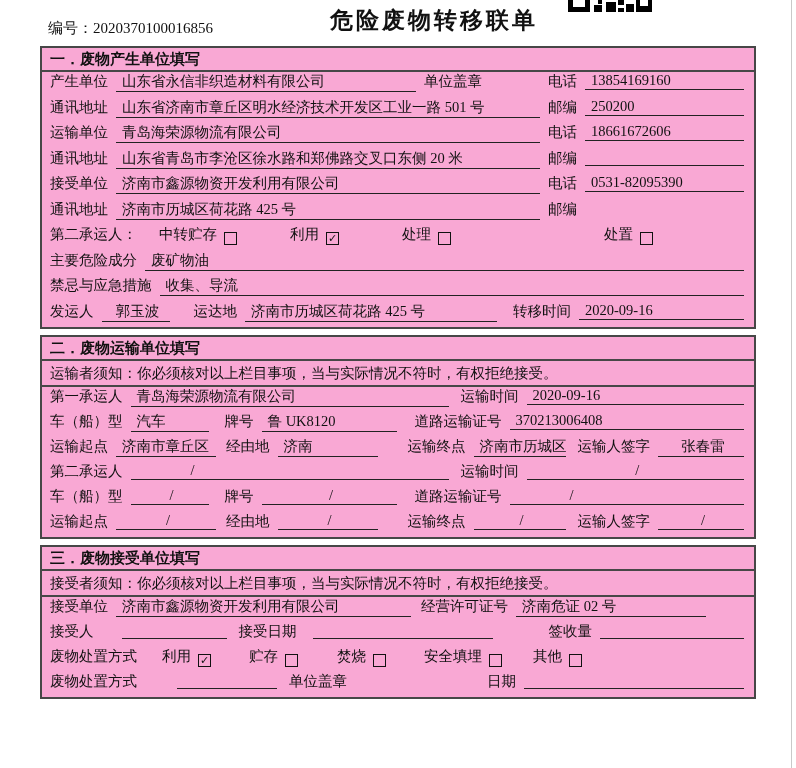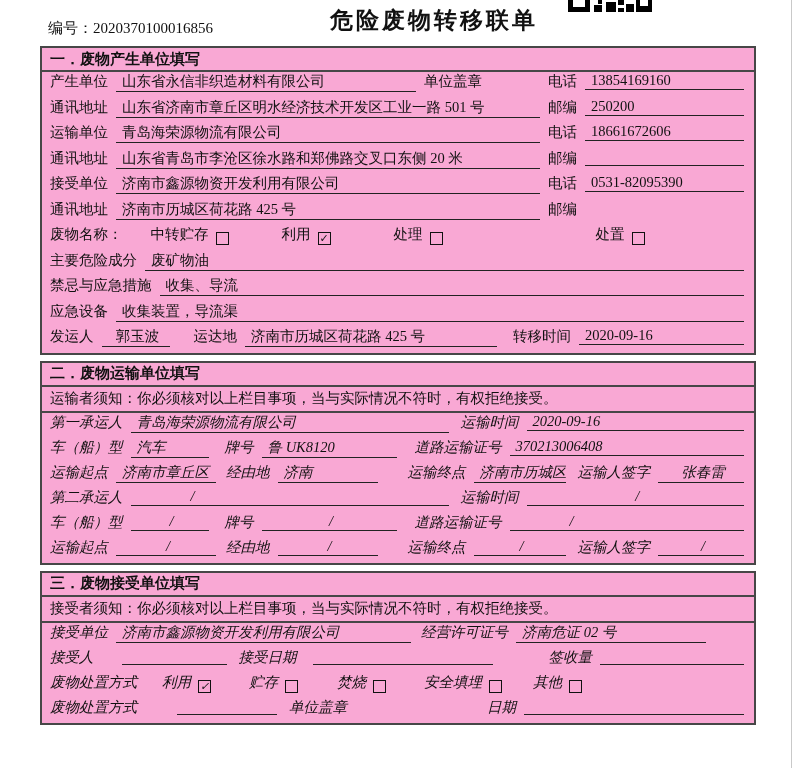--- a/index.html
+++ b/index.html
@@ -13,21 +13,21 @@
   .doc-title{position:absolute;left:330px;top:5px;font-size:23px;font-weight:700;letter-spacing:3px;white-space:nowrap;}
   .qr-frag{position:absolute;left:568px;top:0;}
   .box{margin-left:40px;width:716px;border:2px solid #474747;box-sizing:border-box;background:#f9a8d4;}
   .box2{margin-top:6px;}
   .sec-h{height:24px;display:flex;align-items:center;padding:0 8px;border-bottom:2px solid #474747;
          font-weight:700;font-size:15px;box-sizing:border-box;}
   .note-row{height:26px;display:flex;align-items:center;padding:0 8px;border-bottom:2px solid #474747;
             font-size:14.5px;box-sizing:border-box;white-space:nowrap;}
   .row{display:flex;align-items:flex-start;padding:0 8px 4px;height:25.5px;box-sizing:border-box;
        font-size:14.5px;white-space:nowrap;}
-  .s2 .row,.s3 .row{height:25px;font-style:italic;}
+  .s2 .row,.s3 .row{height:25px;}
   .row>*+*{margin-left:8px;}
   .lbl{white-space:nowrap;}
   .u{border-bottom:1px solid #222;padding:0 2px 0 6px;white-space:nowrap;box-sizing:border-box;
      min-height:17px;display:inline-block;overflow:hidden;}
   .grow{flex:1 1 auto;margin-right:2px;}
   .c{text-align:center;}
   .cb{display:inline-block;width:13px;height:13px;border:1px solid #111;box-sizing:border-box;
       font-size:11px;line-height:11px;text-align:center;margin-left:7px;align-self:center;margin-top:6px;}
 </style>
 </head>
@@ -93,45 +93,41 @@
 
   <div class="row">
     <span class="lbl">通讯地址</span>
     <span class="u" style="width:424px">济南市历城区荷花路 425 号</span>
     <span class="lbl">邮编</span>
   </div>
 
 
 
   <div class="row">
-    <span class="lbl">废物名称：</span>
-    <span class="lbl" style="margin-left:28px">中转贮存</span>
+    <span class="lbl">第二承运人：</span>
+    <span class="lbl" style="margin-left:22px">中转贮存</span>
     <span class="cb" style="margin-left:7px"></span>
     <span class="lbl" style="margin-left:53px">利用</span>
     <span class="cb" style="margin-left:7px">✓</span>
     <span class="lbl" style="margin-left:63px">处理</span>
     <span class="cb" style="margin-left:7px"></span>
     <span class="lbl" style="margin-left:153px">处置</span>
     <span class="cb" style="margin-left:7px"></span>
   </div>
 
   <div class="row">
     <span class="lbl">主要危险成分</span>
     <span class="u grow">废矿物油</span>
   </div>
 
   <div class="row">
     <span class="lbl">禁忌与应急措施</span>
     <span class="u grow">收集、导流</span>
   </div>
 
-  <div class="row">
-    <span class="lbl">应急设备</span>
-    <span class="u grow">收集装置，导流渠</span>
-  </div>
 
   <div class="row">
     <span class="lbl">发运人</span>
     <span class="u c" style="width:68px">郭玉波</span>
     <span class="lbl" style="margin-left:24px">运达地</span>
     <span class="u" style="width:252px">济南市历城区荷花路 425 号</span>
     <span class="lbl" style="margin-left:16px">转移时间</span>
     <span class="u grow">2020-09-16</span>
   </div>
 </div>

